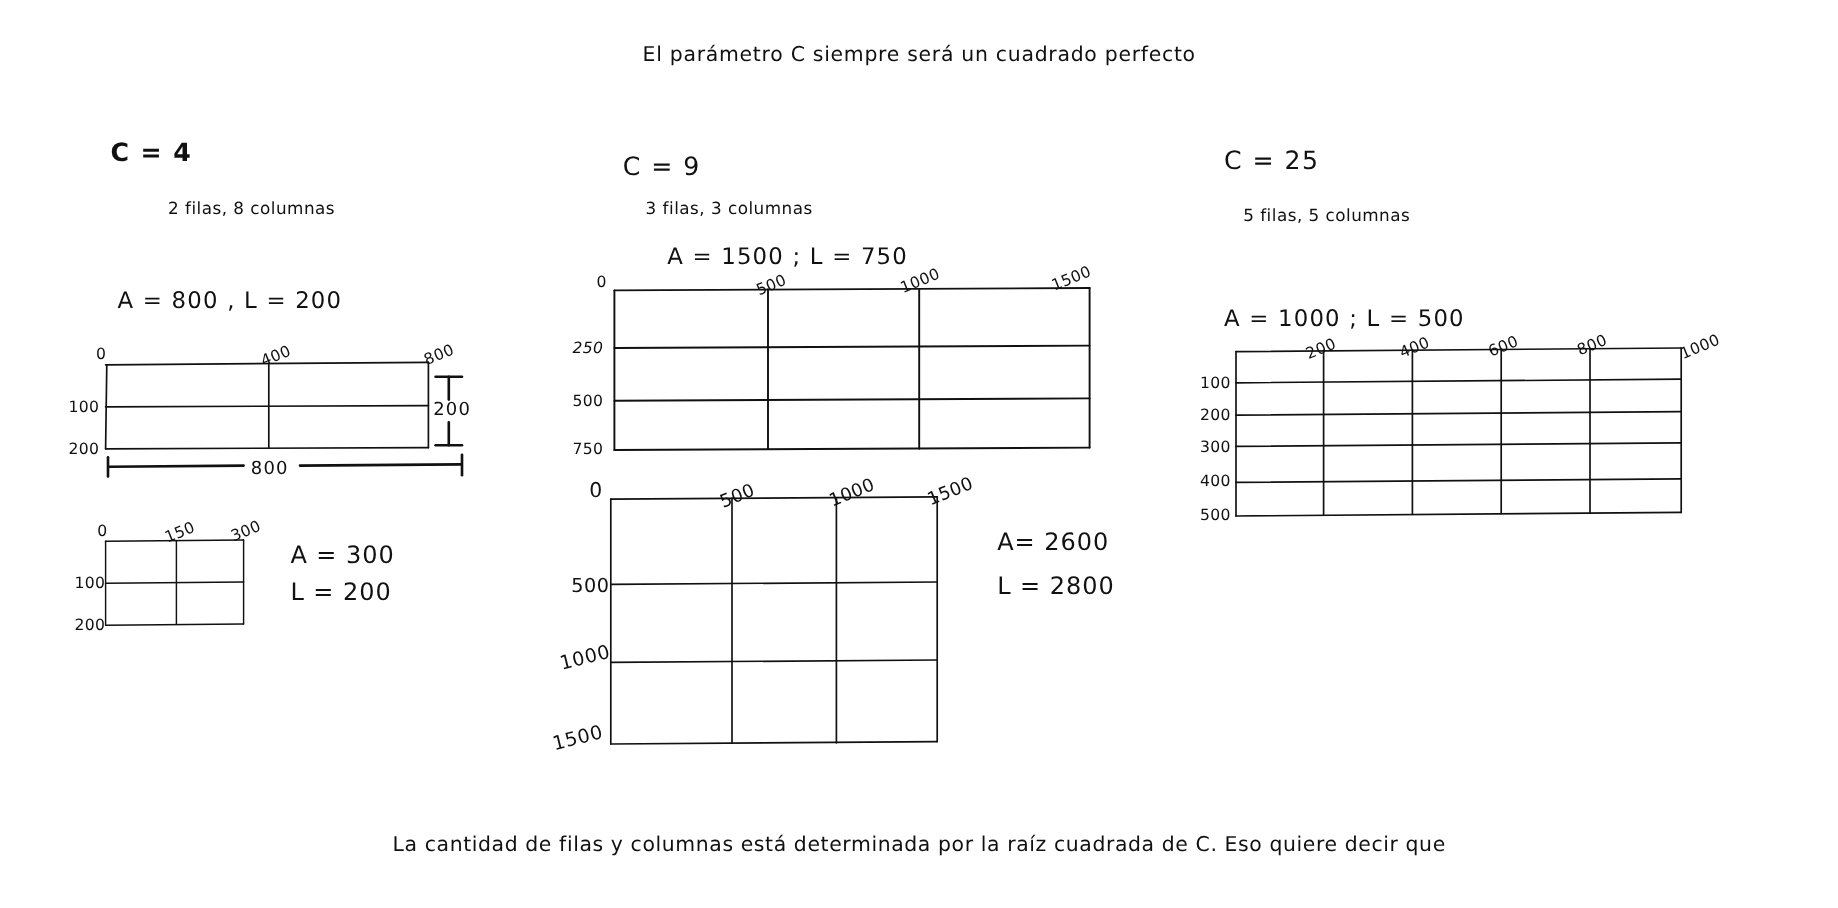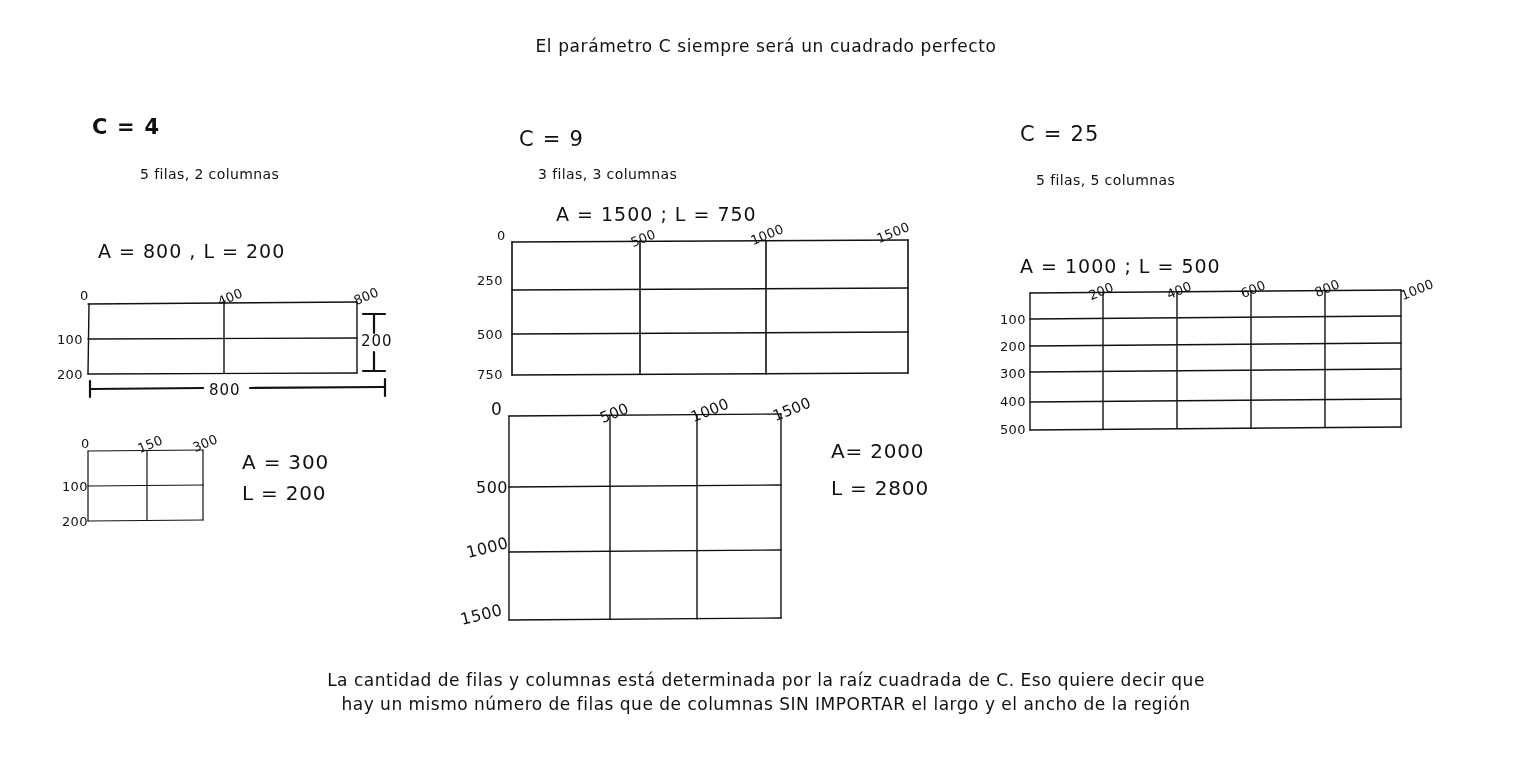--- a/index.html
+++ b/index.html
@@ -64,21 +64,21 @@
     fill: none;
     stroke-linecap: round;
   }
 </style>
 </head>
 <body>
 
 <div class="abs hand" id="title">El parámetro C siempre será un cuadrado perfecto</div>
 
 <div class="abs hand case-label" style="left:92px; top:115px;font-weight:bold;">C = 4</div>
-<div class="abs hand case-sub" style="left:140px; top:166px;">5 filas, 2 columnas</div>
+<div class="abs hand case-sub" style="left:140px; top:166px;">2 filas, 8 columnas</div>
 <div class="abs hand dim-note" style="left:98px; top:240px;">A = 800  ,  L = 200</div>
 
 <svg width="1532" height="757">
   <g class="grid-line" stroke-width="1.4">
     <path d="M88,304 L357,302"></path>
     <path d="M88,339 L357,338"></path>
     <path d="M88,374 L357,373"></path>
     <path d="M89,304 L88,374"></path>
     <path d="M224,303 L224,373"></path>
     <path d="M357,302 L357,373"></path>
@@ -138,21 +138,21 @@
     <path d="M512,242 L512,375"></path>
     <path d="M640,241 L640,374"></path>
     <path d="M766,241 L766,374"></path>
     <path d="M908,240 L908,373"></path>
   </g>
 </svg>
 <div class="abs hand tick" style="left:497px; top:228px;">0</div>
 <div class="abs hand tick rot" style="left:634px; top:235px;">500</div>
 <div class="abs hand tick rot" style="left:754px; top:233px;">1000</div>
 <div class="abs hand tick rot" style="left:880px; top:231px;">1500</div>
-<div class="abs hand tick" style="left:477px; top:273px;">250</div>
+<div class="abs hand tick" style="left:477px; top:283px;font-style:italic;">250</div>
 <div class="abs hand tick" style="left:477px; top:327px;">500</div>
 <div class="abs hand tick" style="left:477px; top:367px;">750</div>
 
 <svg width="1532" height="757">
   <g class="grid-line" stroke-width="1.4">
     <path d="M509,416 L781,414"></path>
     <path d="M509,487 L781,485"></path>
     <path d="M509,552 L781,550"></path>
     <path d="M509,620 L781,618"></path>
     <path d="M509,416 L509,620"></path>
@@ -161,21 +161,21 @@
     <path d="M781,414 L781,618"></path>
   </g>
 </svg>
 <div class="abs hand" style="left:491px; top:399px; font-size:17px;">0</div>
 <div class="abs hand tick rot" style="left:604px; top:409px; font-size:15px;">500</div>
 <div class="abs hand tick rot" style="left:695px; top:408px; font-size:15px;">1000</div>
 <div class="abs hand tick rot" style="left:777px; top:407px; font-size:15px;">1500</div>
 <div class="abs hand" style="left:476px; top:478px; font-size:16px;">500</div>
 <div class="abs hand" style="left:469px; top:543px; font-size:16px; transform:rotate(-14deg); transform-origin:left bottom;">1000</div>
 <div class="abs hand" style="left:463px; top:610px; font-size:16px; transform:rotate(-14deg); transform-origin:left bottom;">1500</div>
-<div class="abs hand side-note" style="left:831px; top:439px;">A= 2000</div>
+<div class="abs hand side-note" style="left:831px; top:439px;">A= 2600</div>
 <div class="abs hand side-note" style="left:831px; top:476px;">L = 2800</div>
 
 <div class="abs hand case-label" style="left:1020px; top:122px;">C = 25</div>
 <div class="abs hand case-sub" style="left:1036px; top:172px;">5 filas, 5 columnas</div>
 <div class="abs hand dim-note" style="left:1020px; top:255px;">A = 1000  ;   L = 500</div>
 
 <svg width="1532" height="757">
   <g class="grid-line" stroke-width="1.4">
     <path d="M1030,293 L1401,290"></path>
     <path d="M1030,319 L1401,316"></path>
@@ -197,14 +197,13 @@
 <div class="abs hand tick rot" style="left:1318px; top:285px;">800</div>
 <div class="abs hand tick rot" style="left:1404px; top:288px;">1000</div>
 <div class="abs hand tick" style="left:1000px; top:312px;">100</div>
 <div class="abs hand tick" style="left:1000px; top:339px;">200</div>
 <div class="abs hand tick" style="left:1000px; top:366px;">300</div>
 <div class="abs hand tick" style="left:1000px; top:394px;">400</div>
 <div class="abs hand tick" style="left:1000px; top:422px;">500</div>
 
 <div class="abs hand" id="footer">
   <div>La cantidad de filas y columnas está determinada por la raíz cuadrada de C. Eso quiere decir que</div>
-  <div>hay un mismo número de filas que de columnas SIN IMPORTAR el largo y el ancho de la región</div>
 </div>
 
 </body></html>

